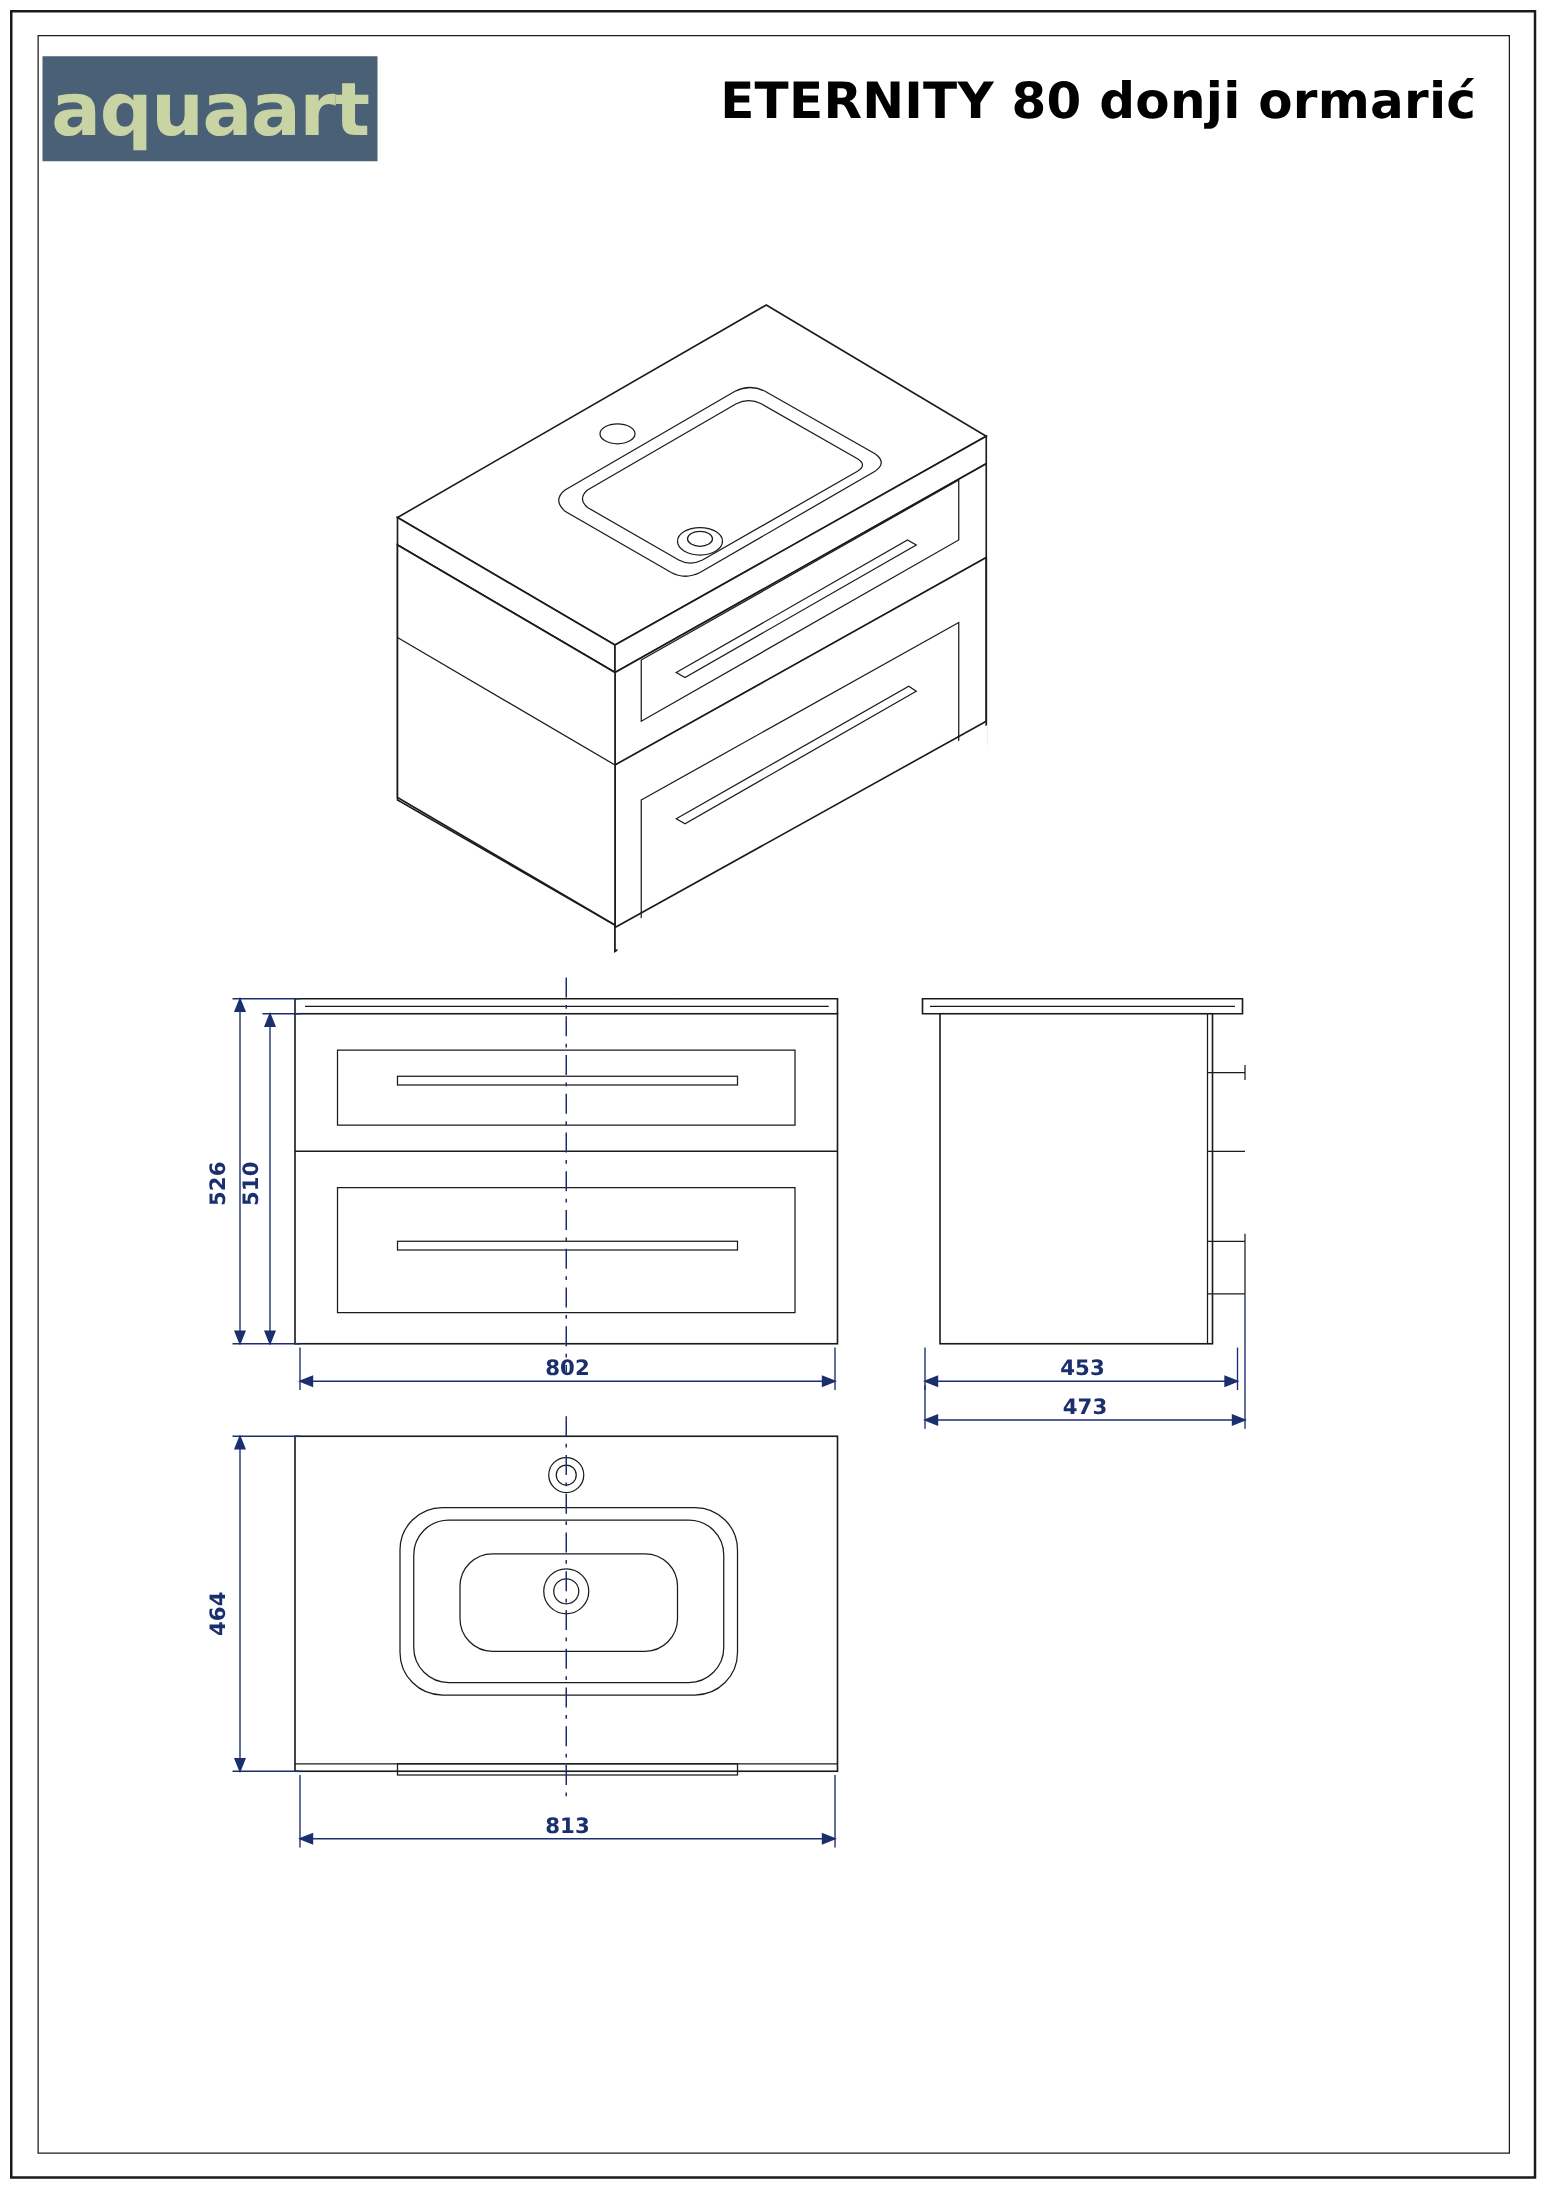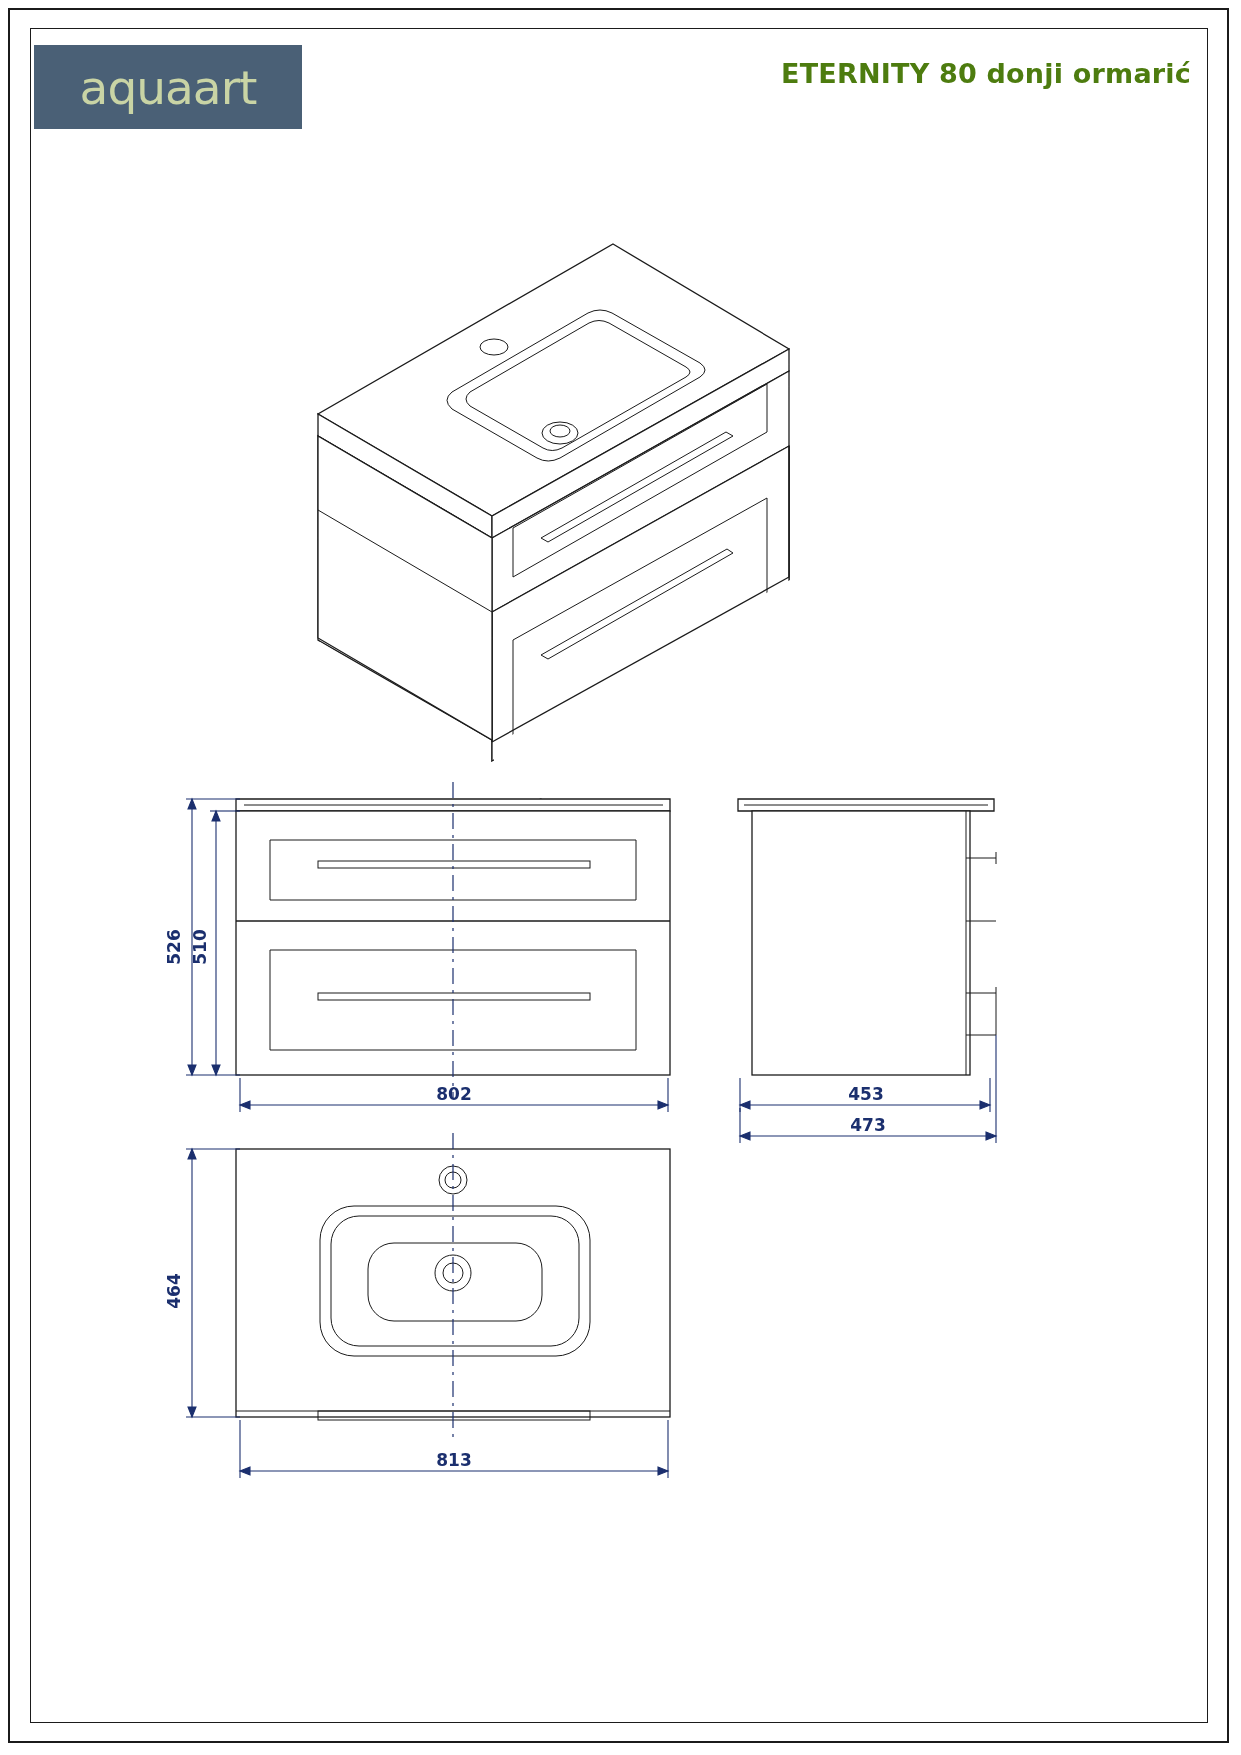--- a/index.html
+++ b/index.html
@@ -1,22 +1,22 @@
 <!DOCTYPE html>
 <html><head>
 <meta charset="utf-8">
 <style>
   html,body{margin:0;padding:0;background:#ffffff;}
   body{width:1241px;height:1755px;font-family:"DejaVu Sans",sans-serif;color:#1b1b1b;position:relative;overflow:hidden;}
   .page{position:absolute;left:0;top:0;width:1241px;height:1755px;}
   .outer-frame{position:absolute;left:8px;top:8px;width:1221px;height:1735px;border:2px solid #1b1b1b;box-sizing:border-box;}
   .inner-frame{position:absolute;left:30px;top:28px;width:1178px;height:1695px;border:1px solid #1b1b1b;box-sizing:border-box;}
   .logo-box{position:absolute;left:34px;top:45px;width:268px;height:84px;background:#4a6076;display:flex;align-items:center;justify-content:center;}
-  .logo-text{font-family:"DejaVu Sans",sans-serif;font-size:47px;font-weight:400;color:#c9d4a5;letter-spacing:-1px;line-height:1;}
-  .doc-title{position:absolute;right:50px;top:58px;font-size:27px;font-weight:700;color:#4d7c0f;letter-spacing:0.2px;}
+  .logo-text{font-family:"DejaVu Sans",sans-serif;font-size:59px;font-weight:700;color:#c9d4a5;letter-spacing:-1px;line-height:1;}
+  .doc-title{position:absolute;right:60px;top:58px;font-size:40px;font-weight:700;color:#000000;letter-spacing:0.2px;}
   svg.draw{position:absolute;left:0;top:0;width:1241px;height:1755px;}
   .dim-text{font-family:"DejaVu Sans",sans-serif;font-size:17px;font-weight:700;fill:#1b2f6e;}
   .vline{stroke:#1b2f6e;stroke-width:1.1;}
   .ln{stroke:#1b1b1b;fill:none;stroke-width:1.3;}
   .ln-thin{stroke:#1b1b1b;fill:none;stroke-width:1;}
   .fillw{fill:#ffffff;stroke:#1b1b1b;stroke-width:1.3;}
   .center-line{stroke:#1b2f6e;stroke-width:1.2;stroke-dasharray:16 6 3 6;}
 </style>
 </head>
 <body>

